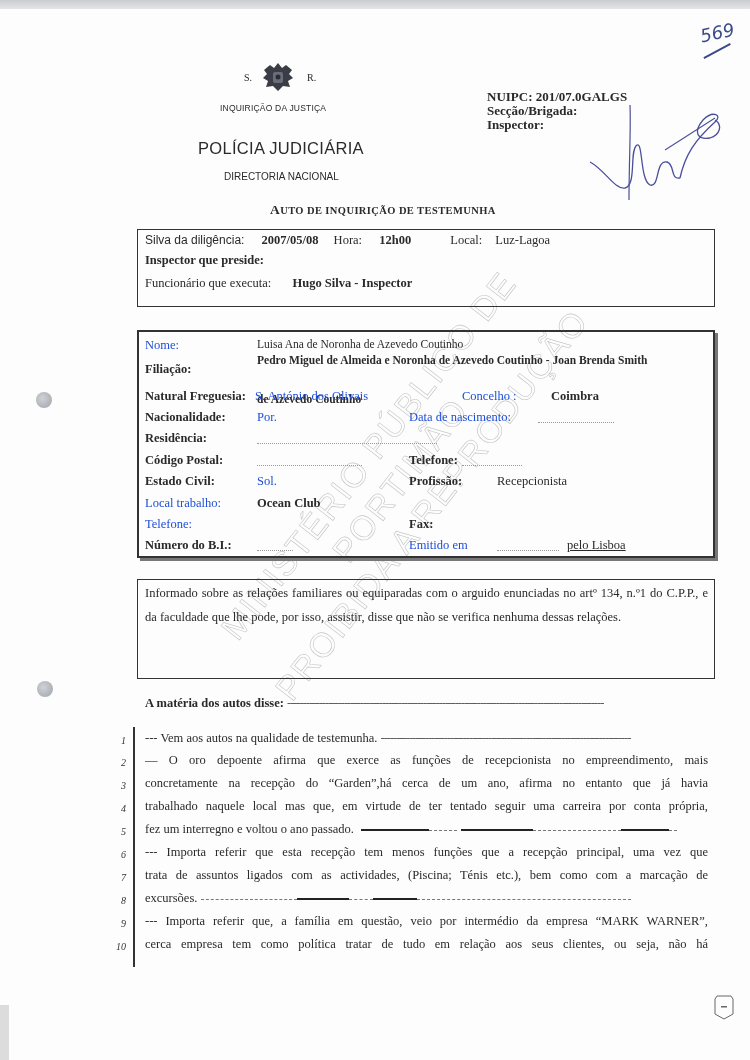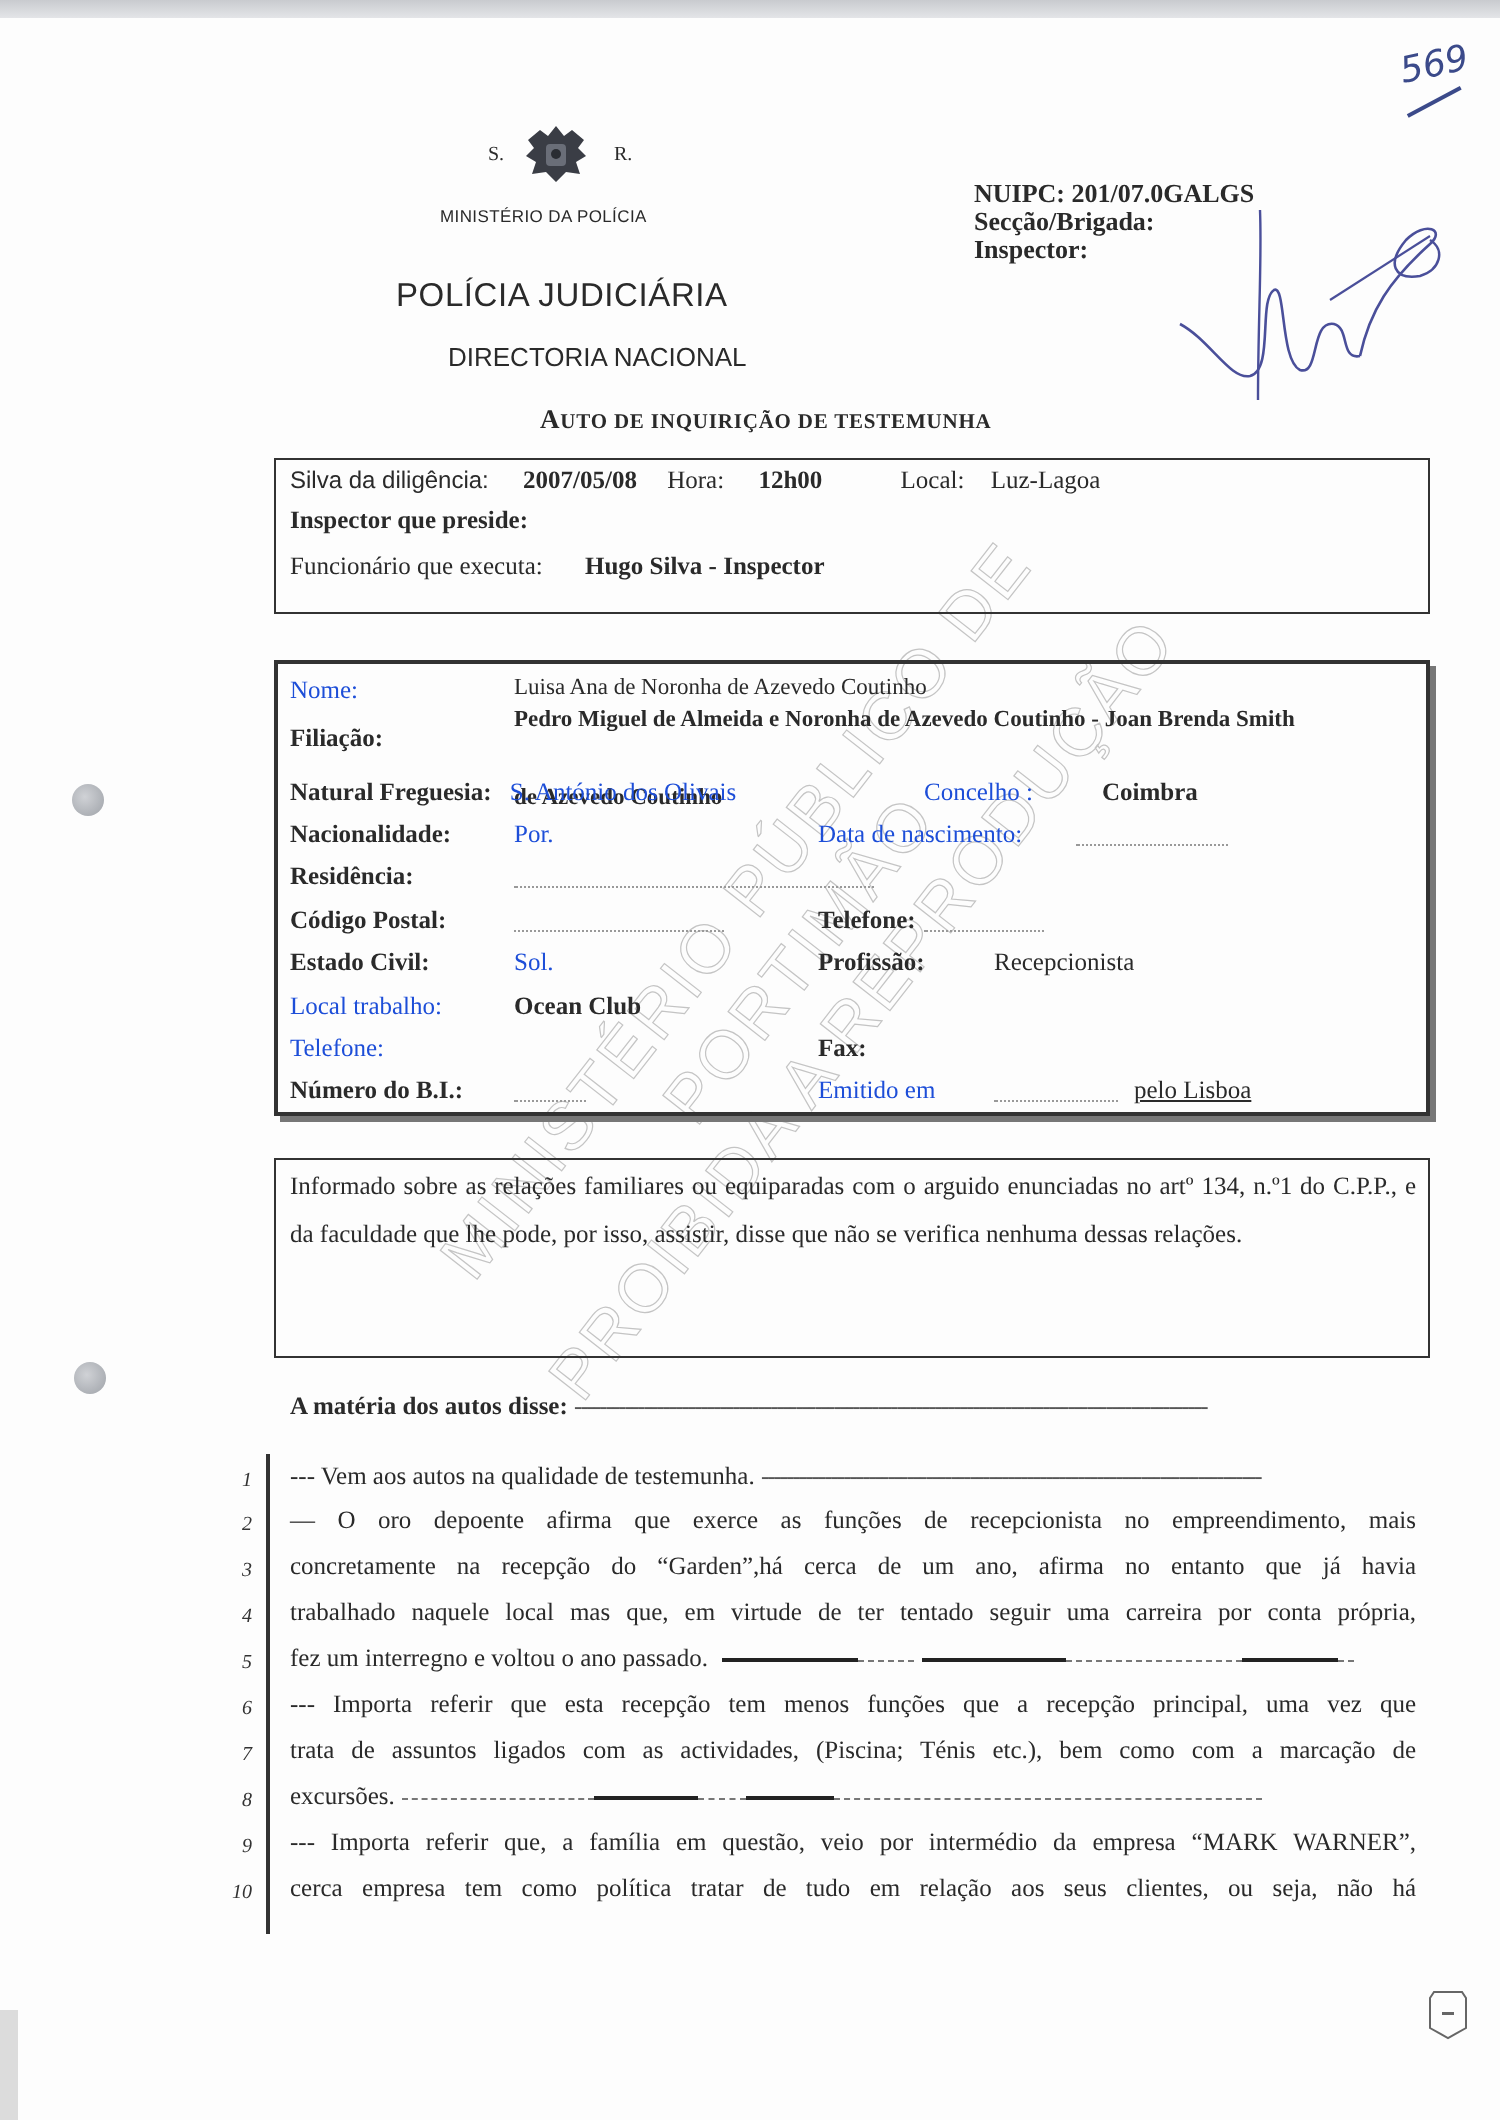--- a/index.html
+++ b/index.html
@@ -19,21 +19,21 @@
   .page-number-line {
     position: absolute; left: 702px; top: 50px; width: 30px; height: 1.5px; background: #3b4a8a;
     transform: rotate(-28deg);
   }
   .crest-row { position: absolute; left: 244px; top: 62px; width: 90px; height: 30px; font-size: 10px; }
   .crest-s { position: absolute; left: 0; top: 10px; }
   .crest-r { position: absolute; left: 63px; top: 10px; }
   .crest-icon { position: absolute; left: 14px; top: 0; width: 40px; height: 30px; }
   .ministry { position: absolute; left: 220px; top: 103px; font-family: "Liberation Sans", sans-serif; font-size: 8.5px; letter-spacing: 0.2px; }
   .policia { position: absolute; left: 198px; top: 139px; font-family: "Liberation Sans", sans-serif; font-size: 16.5px; letter-spacing: 0.3px; }
-  .directoria { position: absolute; left: 224px; top: 171px; font-family: "Liberation Sans", sans-serif; font-size: 13px; }
+  .directoria { position: absolute; left: 224px; top: 171px; font-family: "Liberation Sans", sans-serif; font-size: 10px; }
   .case-info { position: absolute; left: 487px; top: 90px; font-weight: bold; font-size: 13px; line-height: 14px; }
   .case-info div { white-space: nowrap; }
   .signature { position: absolute; left: 585px; top: 100px; width: 140px; height: 110px; }
   .doc-title { position: absolute; left: 270px; top: 202px; font-weight: bold; font-size: 13.5px; letter-spacing: 0.4px; }
   .doc-title .sc { font-size: 10.5px; }
   .box {
     position: absolute; border: 1.5px solid #333; background: transparent; box-sizing: border-box;
   }
   .box1 { left: 137px; top: 229px; width: 578px; height: 78px; }
   .box2 { left: 137px; top: 330px; width: 578px; height: 228px; border-width: 2px; box-shadow: 3px 3px 0 #777; }
@@ -80,21 +80,21 @@
 
 <div class="crest-row">
   <span class="crest-s">S.</span>
   <svg class="crest-icon" viewBox="0 0 40 30">
     <path d="M6 8 L12 3 L16 6 L20 1 L24 6 L28 3 L34 8 L31 12 L35 16 L30 19 L32 25 L25 24 L20 29 L15 24 L8 25 L10 19 L5 16 L9 12 Z" fill="#3a3d45"></path>
     <rect x="15" y="10" width="10" height="11" rx="2" fill="#6a6e78"></rect>
     <circle cx="20" cy="15" r="2.5" fill="#2a2d33"></circle>
   </svg>
   <span class="crest-r">R.</span>
 </div>
-<div class="ministry">MINISTÉRIO DA POLÍCIA</div>
+<div class="ministry">INQUIRIÇÃO DA JUSTIÇA</div>
 <div class="policia">POLÍCIA JUDICIÁRIA</div>
 <div class="directoria">DIRECTORIA NACIONAL</div>
 
 <div class="case-info">
   <div>NUIPC: 201/07.0GALGS</div>
   <div>Secção/Brigada:</div>
   <div>Inspector:</div>
 </div>
 
 <svg class="signature" viewBox="0 0 140 110">

